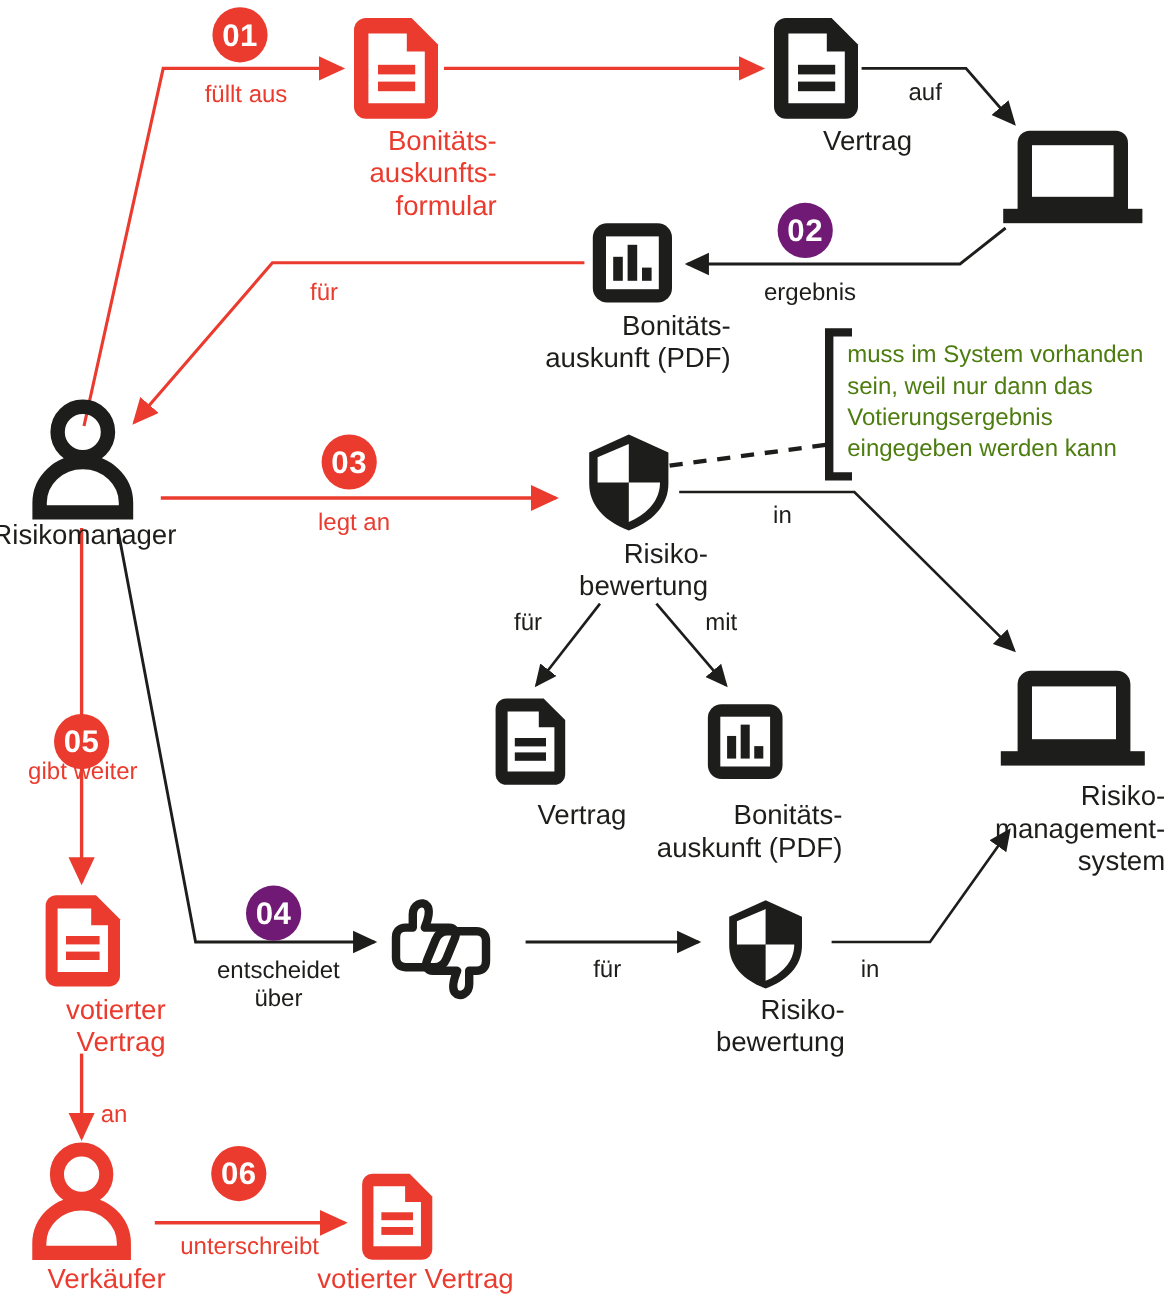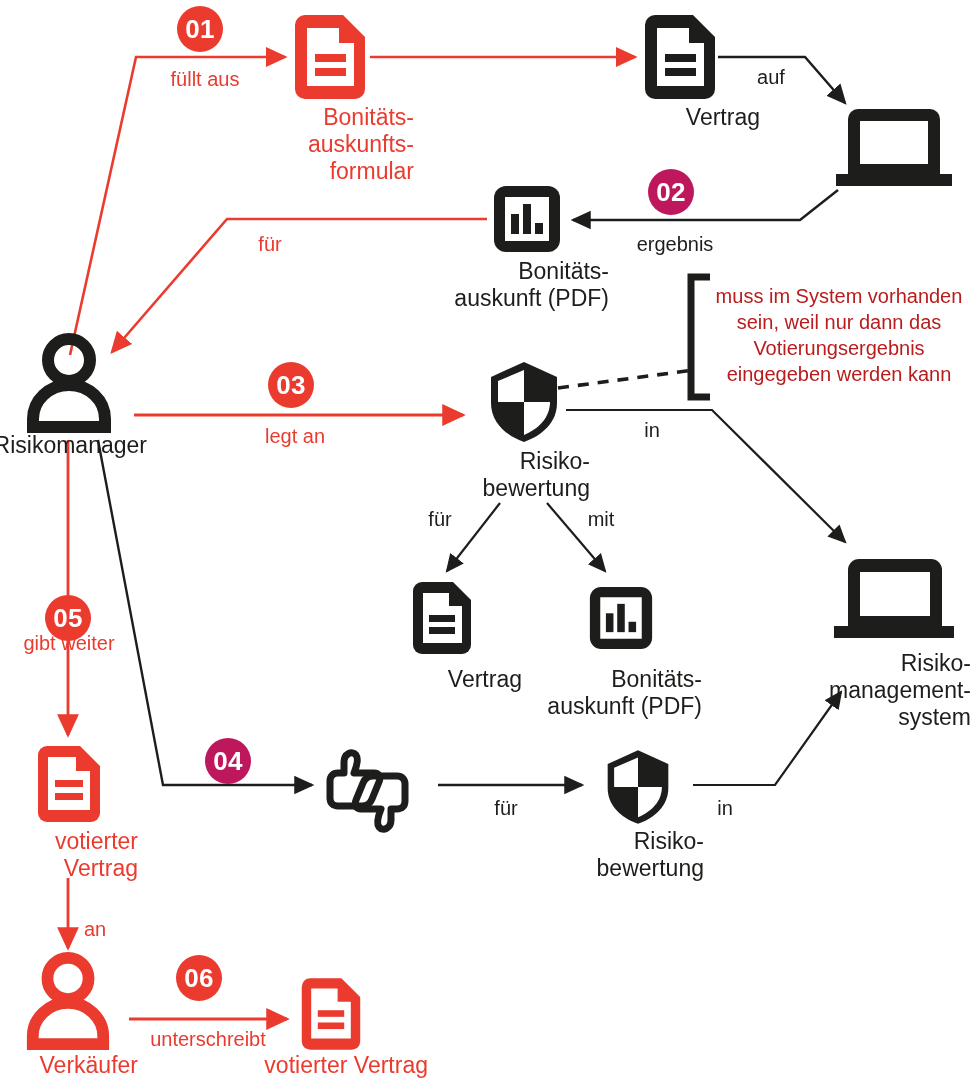--- a/index.html
+++ b/index.html
@@ -19,24 +19,24 @@
     position:absolute;text-align:center;font-size:20px;color:#1d1d1b;
     line-height:1.15;white-space:pre-line;
   }
   .edge-lbl.red{color:#ea3b2e;}
   .badge{
     position:absolute;width:46px;height:46px;border-radius:50%;
     display:flex;align-items:center;justify-content:center;
     color:#ffffff;font-size:26px;font-weight:bold;letter-spacing:.4px;
   }
   .badge.red{background:#ea3b2e;}
-  .badge.dark{background:#be185d;}
+  .badge.dark{background:#701a75;}
   .note{
-    position:absolute;font-size:20px;color:#b91c1c;line-height:1.30;
-    white-space:pre-line;text-align:center;
+    position:absolute;font-size:20px;color:#4d7c0f;line-height:1.30;
+    white-space:pre-line;text-align:left;
   }
   svg.icon{display:block;overflow:visible;}
 </style>
 </head>
 <body>
 
 <div id="stage">
 
   <svg id="wires" viewBox="0 0 971 1084">
     <defs>
@@ -243,20 +243,22 @@
 
   <div class="edge-lbl red" style="left:140px;top:68px;width:130px;">füllt aus</div>
   <div class="edge-lbl" style="left:736px;top:66px;width:70px;">auf</div>
   <div class="edge-lbl" style="left:614px;top:233px;width:122px;">ergebnis</div>
   <div class="edge-lbl red" style="left:235px;top:233px;width:70px;">für</div>
   <div class="edge-lbl red" style="left:243px;top:425px;width:104px;">legt an</div>
   <div class="edge-lbl" style="left:622px;top:419px;width:60px;">in</div>
   <div class="edge-lbl" style="left:412px;top:508px;width:56px;">für</div>
   <div class="edge-lbl" style="left:573px;top:508px;width:56px;">mit</div>
   <div class="edge-lbl red" style="left:8px;top:632px;width:122px;">gibt weiter</div>
+  <div class="edge-lbl" style="left:164px;top:798px;width:136px;">entscheidet
+über</div>
   <div class="edge-lbl" style="left:478px;top:797px;width:56px;">für</div>
   <div class="edge-lbl" style="left:697px;top:797px;width:56px;">in</div>
   <div class="edge-lbl red" style="left:67px;top:898px;width:56px;margin-top:20px;">an</div>
   <div class="edge-lbl red" style="left:130px;top:1028px;width:156px;">unterschreibt</div>
 
   <div class="note" style="left:706px;top:283px;width:266px;">muss im System vorhanden
 sein, weil nur dann das
 Votierungsergebnis
 eingegeben werden kann</div>
 

